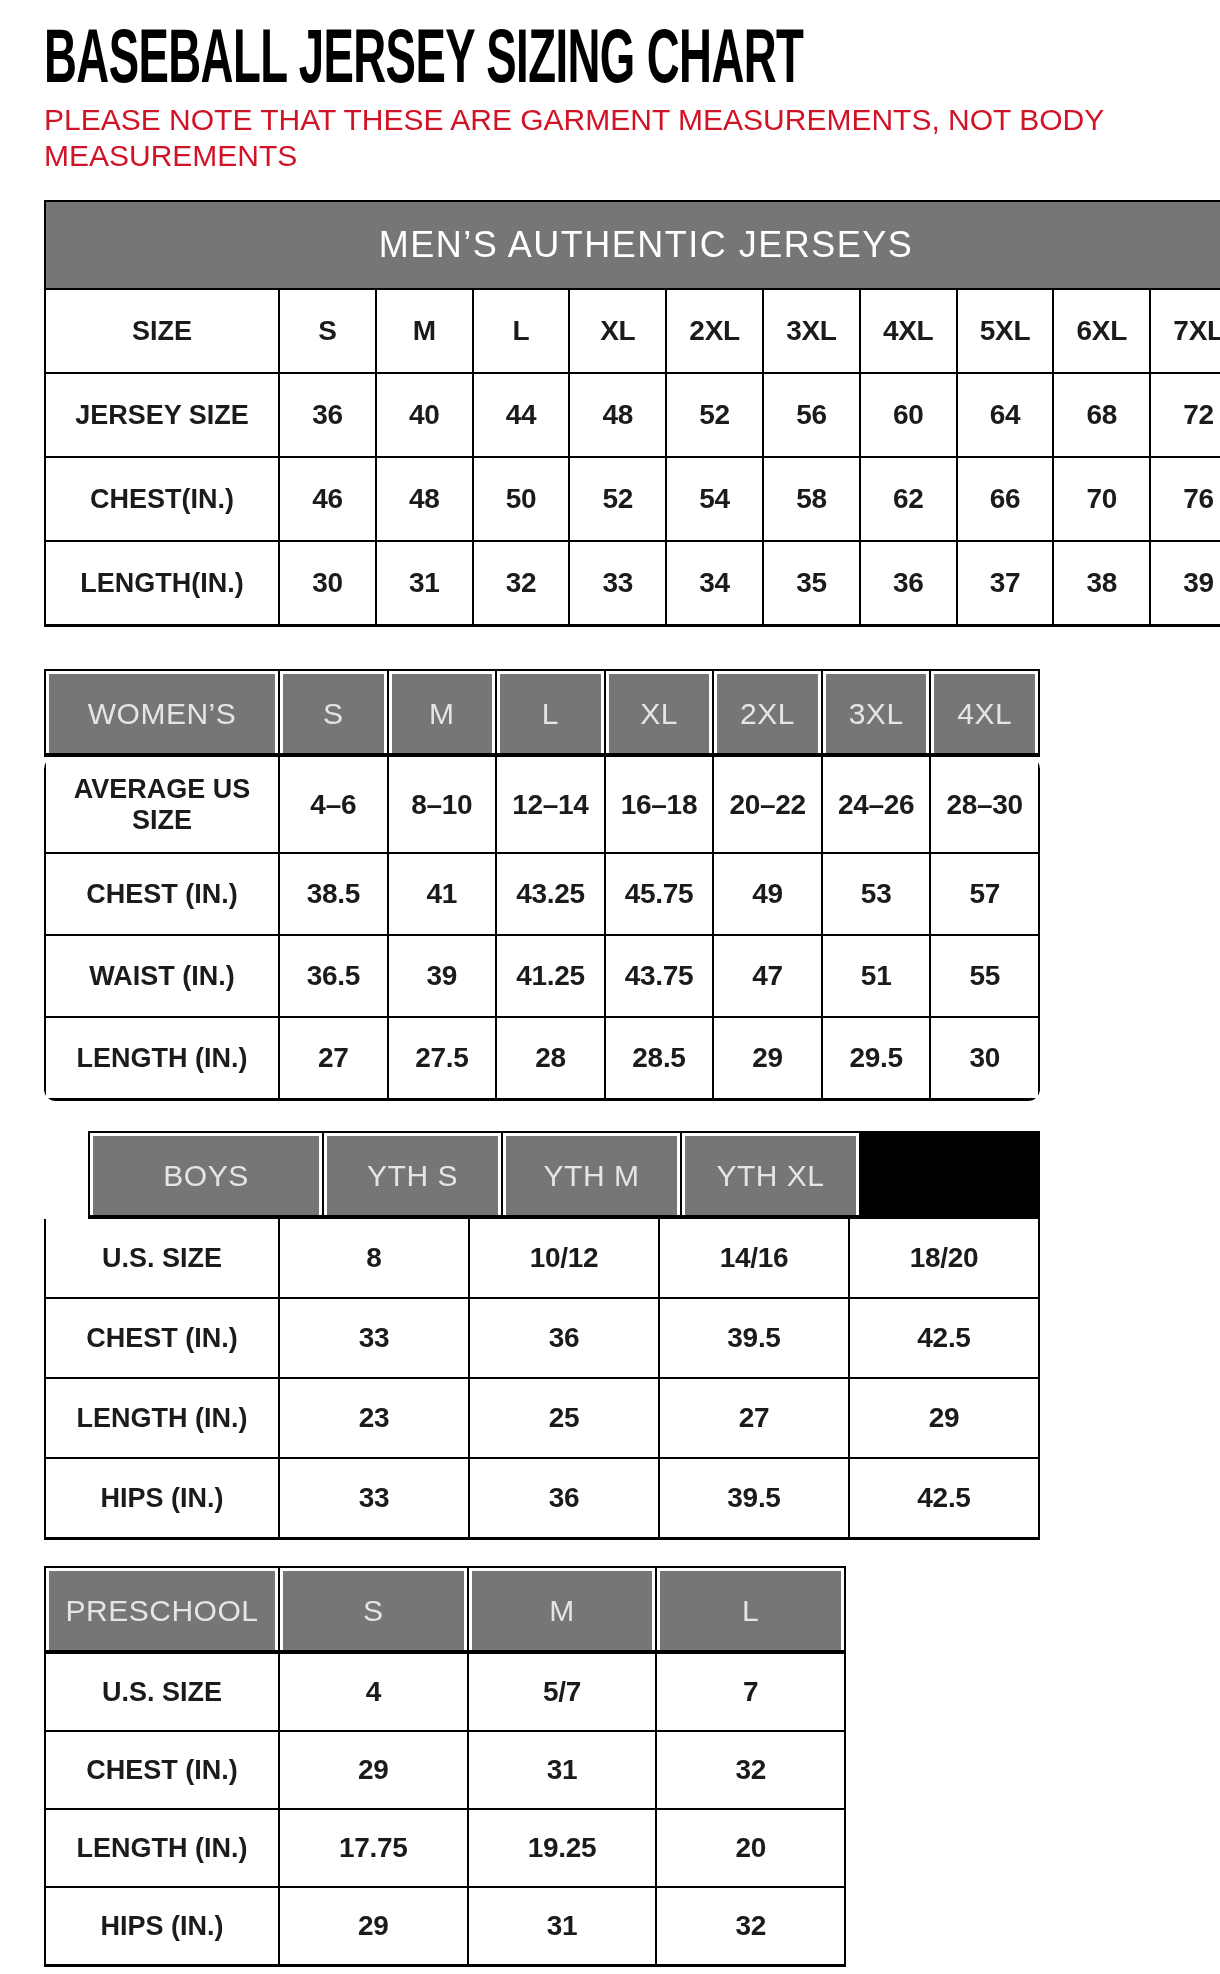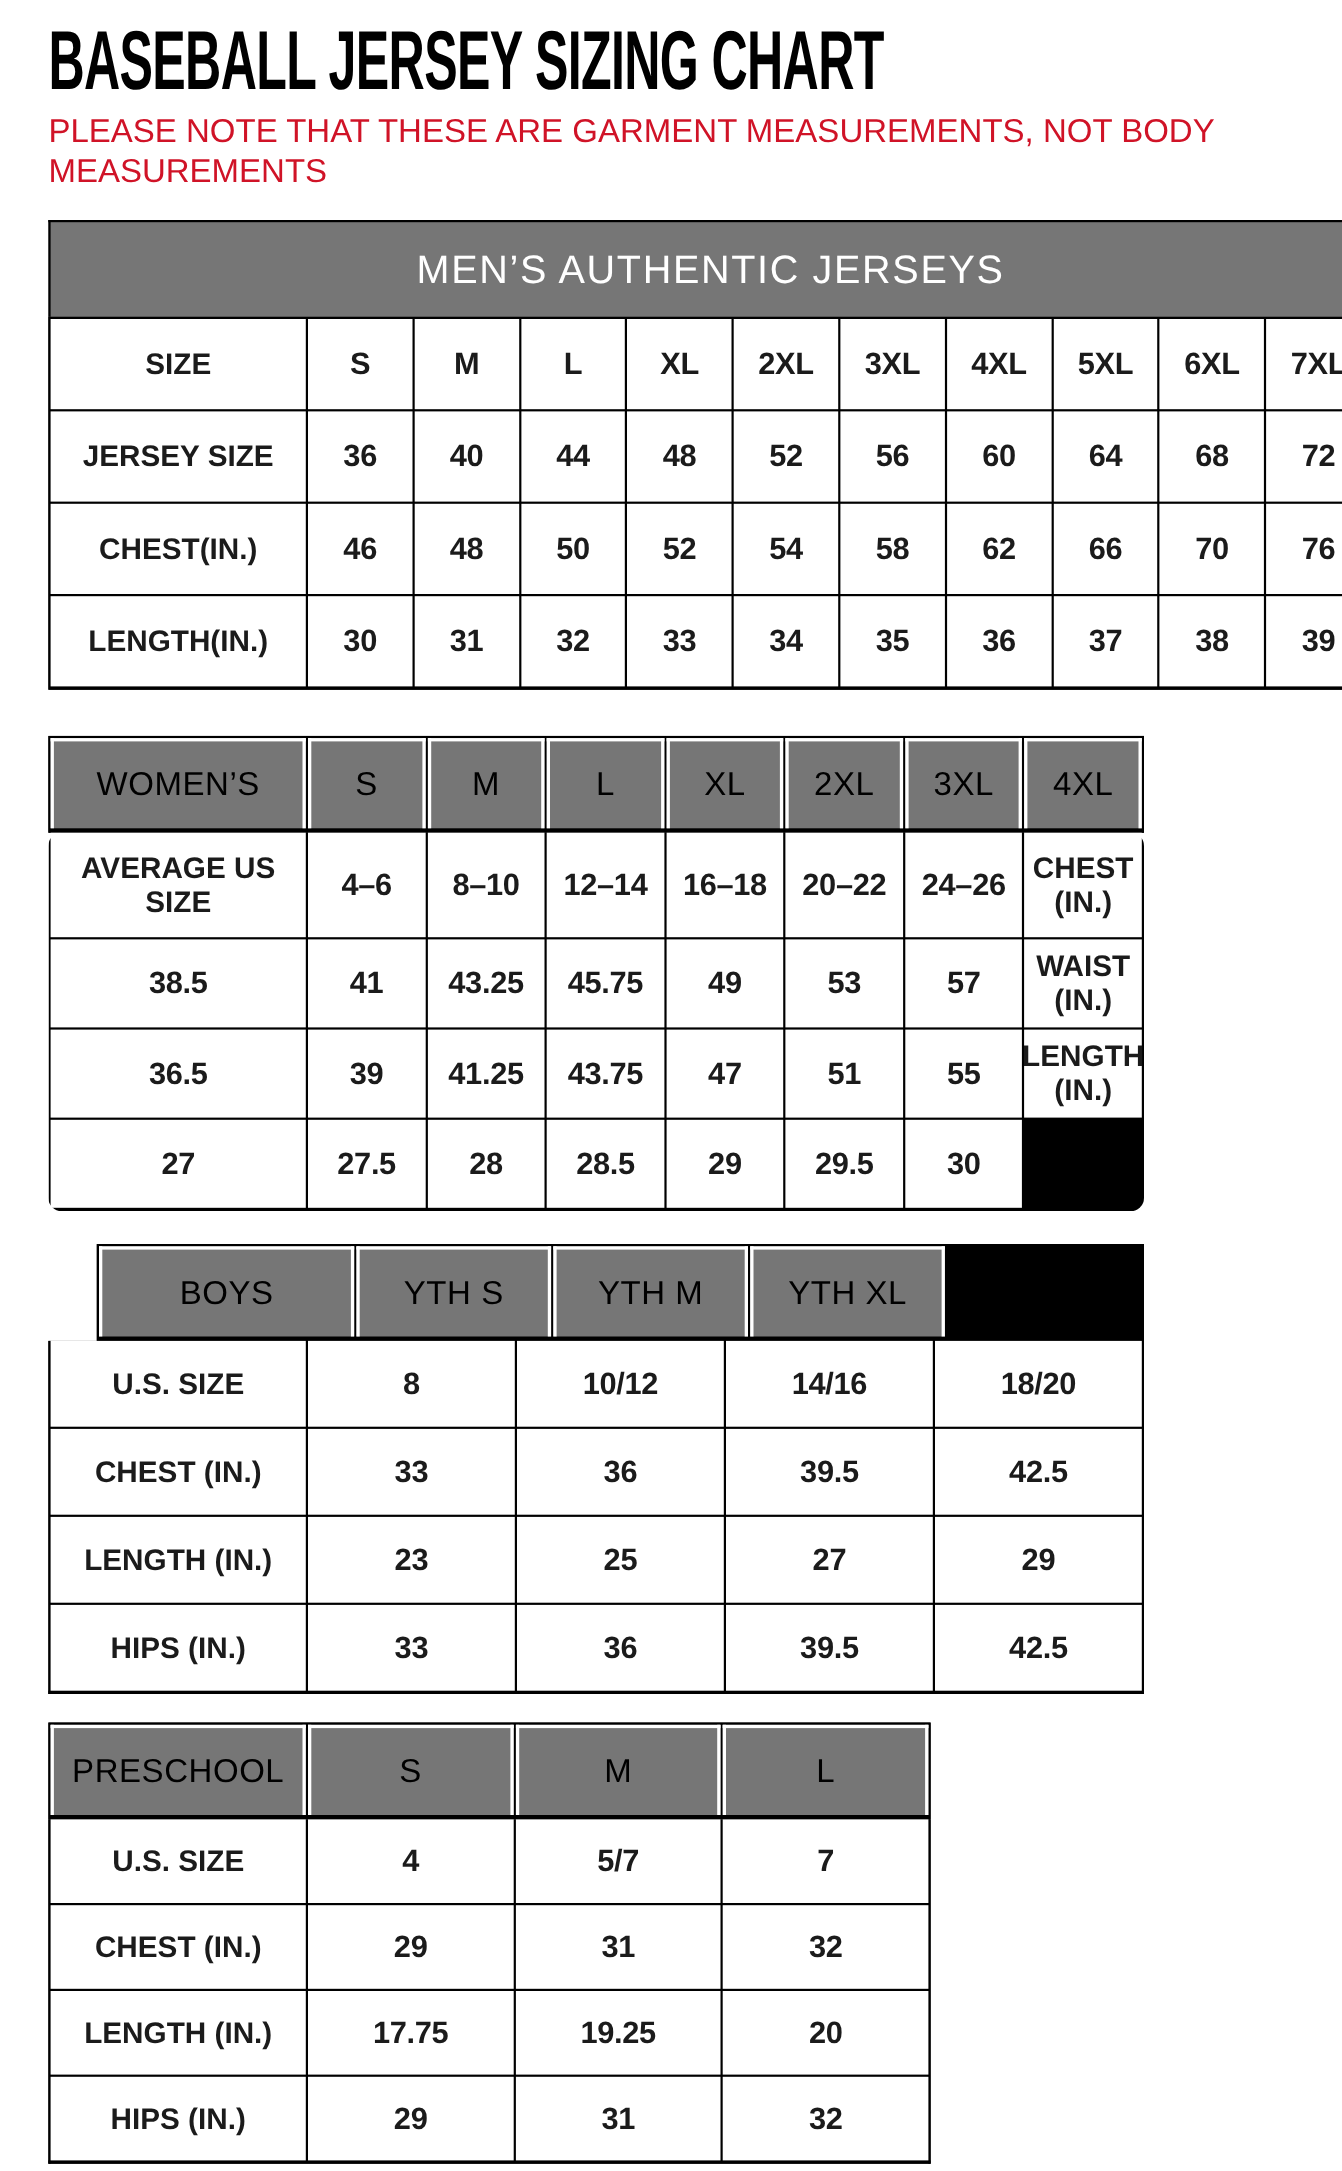--- a/index.html
+++ b/index.html
@@ -65,21 +65,21 @@
     box-sizing:border-box;
     display:grid;
     height:88px;
     background:#000;
     gap:2px;
     border:2px solid #000;
     border-bottom-width:4px;
   }
   .hcell{
     background:var(--gray);
-    color:#000000;
+    color:#e5e5e5;
     display:flex;align-items:center;justify-content:center;
     font-size:30px;
     letter-spacing:0.5px;
     border:3px solid #fff;
     border-bottom:none;
     min-width:0;
   }
 
   
   .tbody{
@@ -184,20 +184,21 @@
         <div class="hcell">4XL</div>
       </div>
       <div class="tbody" style="grid-template-columns: var(--label-w) repeat(7, 1fr); border-radius: 12px;">
         <div class="cell label">AVERAGE US SIZE</div>
         <div class="cell val">4–6</div>
         <div class="cell val">8–10</div>
         <div class="cell val">12–14</div>
         <div class="cell val">16–18</div>
         <div class="cell val">20–22</div>
         <div class="cell val">24–26</div>
+        <div class="cell val">28–30</div>
         <div class="cell label">CHEST (IN.)</div>
         <div class="cell val">38.5</div>
         <div class="cell val">41</div>
         <div class="cell val">43.25</div>
         <div class="cell val">45.75</div>
         <div class="cell val">49</div>
         <div class="cell val">53</div>
         <div class="cell val">57</div>
         <div class="cell label">WAIST (IN.)</div>
         <div class="cell val">36.5</div>

